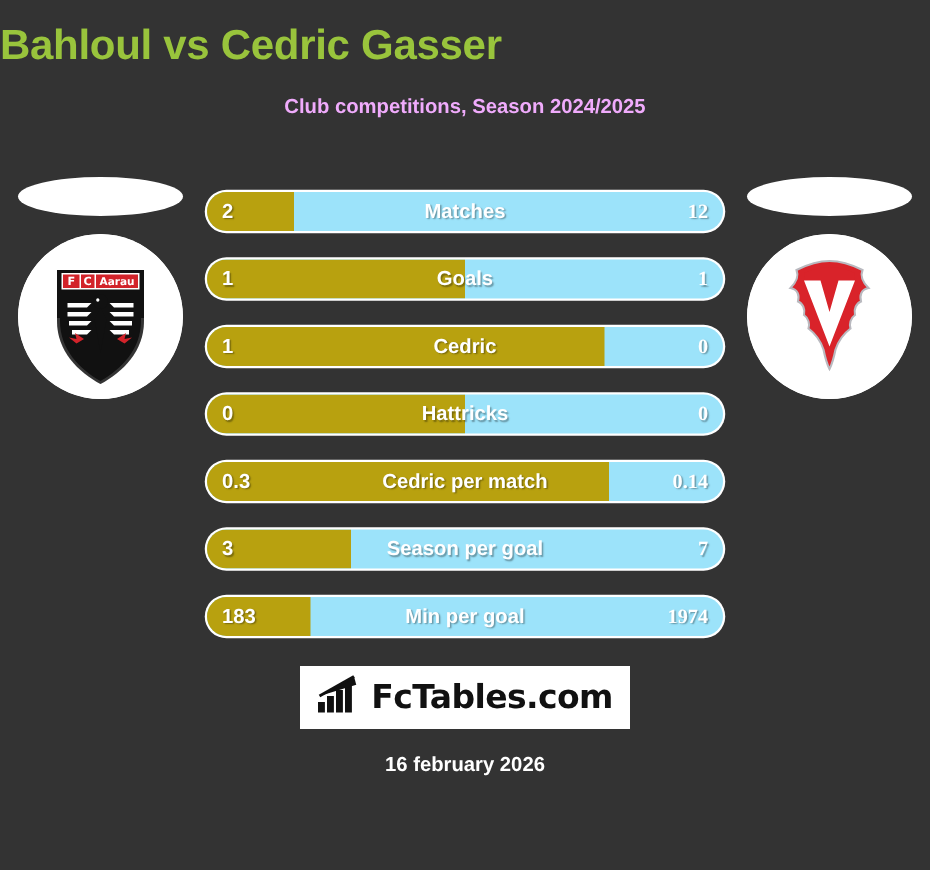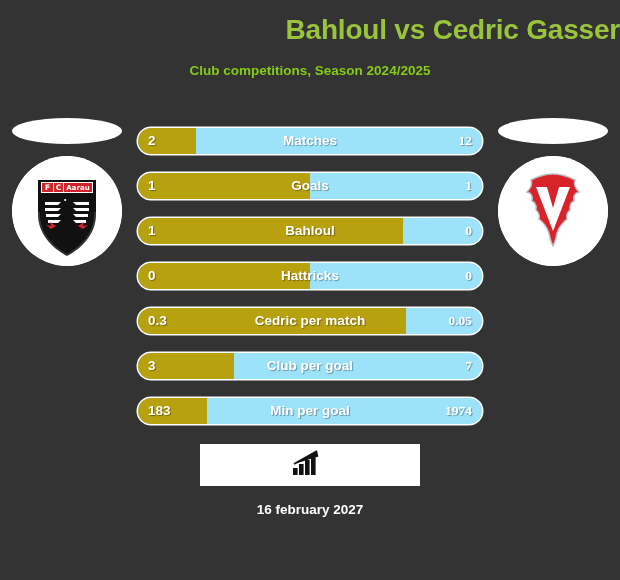--- a/index.html
+++ b/index.html
@@ -19,36 +19,36 @@
     width: 620px;
     height: 580px;
   }
 
   
   .title {
     position: absolute;
     top: 14px;
     left: 0;
     width: 620px;
-    text-align: right;
+    text-align: left;
     font-size: 28px;
     font-weight: bold;
     color: #99c43c;
     letter-spacing: -0.2px;
     white-space: nowrap;
   }
   .subtitle {
     position: absolute;
     top: 63px;
     left: 0;
     width: 620px;
     text-align: center;
     font-size: 13.5px;
     font-weight: bold;
-    color: #84cc16;
+    color: #f0abfc;
   }
 
   
   .crest-wrap {
     position: absolute;
     top: 118px;
     width: 122px;
     height: 150px;
   }
   .crest-wrap.left  { left: 6px; }
@@ -230,42 +230,42 @@
     <div class="bar-row">
       <div class="bar-fill" style="width:50%"></div>
       <span class="bar-val home">1</span>
       <span class="bar-label">Goals</span>
       <span class="bar-val away">1</span>
     </div>
 
     <div class="bar-row">
       <div class="bar-fill" style="width:77%"></div>
       <span class="bar-val home">1</span>
-      <span class="bar-label">Bahloul</span>
+      <span class="bar-label">Cedric</span>
       <span class="bar-val away">0</span>
     </div>
 
     <div class="bar-row">
       <div class="bar-fill" style="width:50%"></div>
       <span class="bar-val home">0</span>
       <span class="bar-label">Hattricks</span>
       <span class="bar-val away">0</span>
     </div>
 
     <div class="bar-row">
       <div class="bar-fill" style="width:78%"></div>
       <span class="bar-val home">0.3</span>
       <span class="bar-label">Cedric per match</span>
-      <span class="bar-val away">0.05</span>
+      <span class="bar-val away">0.14</span>
     </div>
 
     <div class="bar-row">
       <div class="bar-fill" style="width:28%"></div>
       <span class="bar-val home">3</span>
-      <span class="bar-label">Club per goal</span>
+      <span class="bar-label">Season per goal</span>
       <span class="bar-val away">7</span>
     </div>
 
     <div class="bar-row">
       <div class="bar-fill" style="width:20%"></div>
       <span class="bar-val home">183</span>
       <span class="bar-label">Min per goal</span>
       <span class="bar-val away">1974</span>
     </div>
 
@@ -276,18 +276,19 @@
       <span class="logo-icon">
         <svg width="30" height="26" viewBox="0 0 30 26" xmlns="http://www.w3.org/2000/svg">
           <rect x="1" y="18" width="4.6" height="7" fill="#111111"></rect>
           <rect x="7" y="14" width="4.6" height="11" fill="#111111"></rect>
           <rect x="13" y="10" width="4.6" height="15" fill="#111111"></rect>
           <rect x="19" y="5" width="4.6" height="20" fill="#111111"></rect>
           <path d="M2 14 L25 1 L26.5 6.5 Z" fill="#111111"></path>
           <path d="M2 14 L25 1" stroke="#111111" stroke-width="2"></path>
         </svg>
       </span>
-    </div>
-  </div>
-
-  <div class="footer-date">16 february 2027</div>
+      <span class="logo-text">FcTables.com</span>
+    </div>
+  </div>
+
+  <div class="footer-date">16 february 2026</div>
 
 </div>
 
 </body></html>

